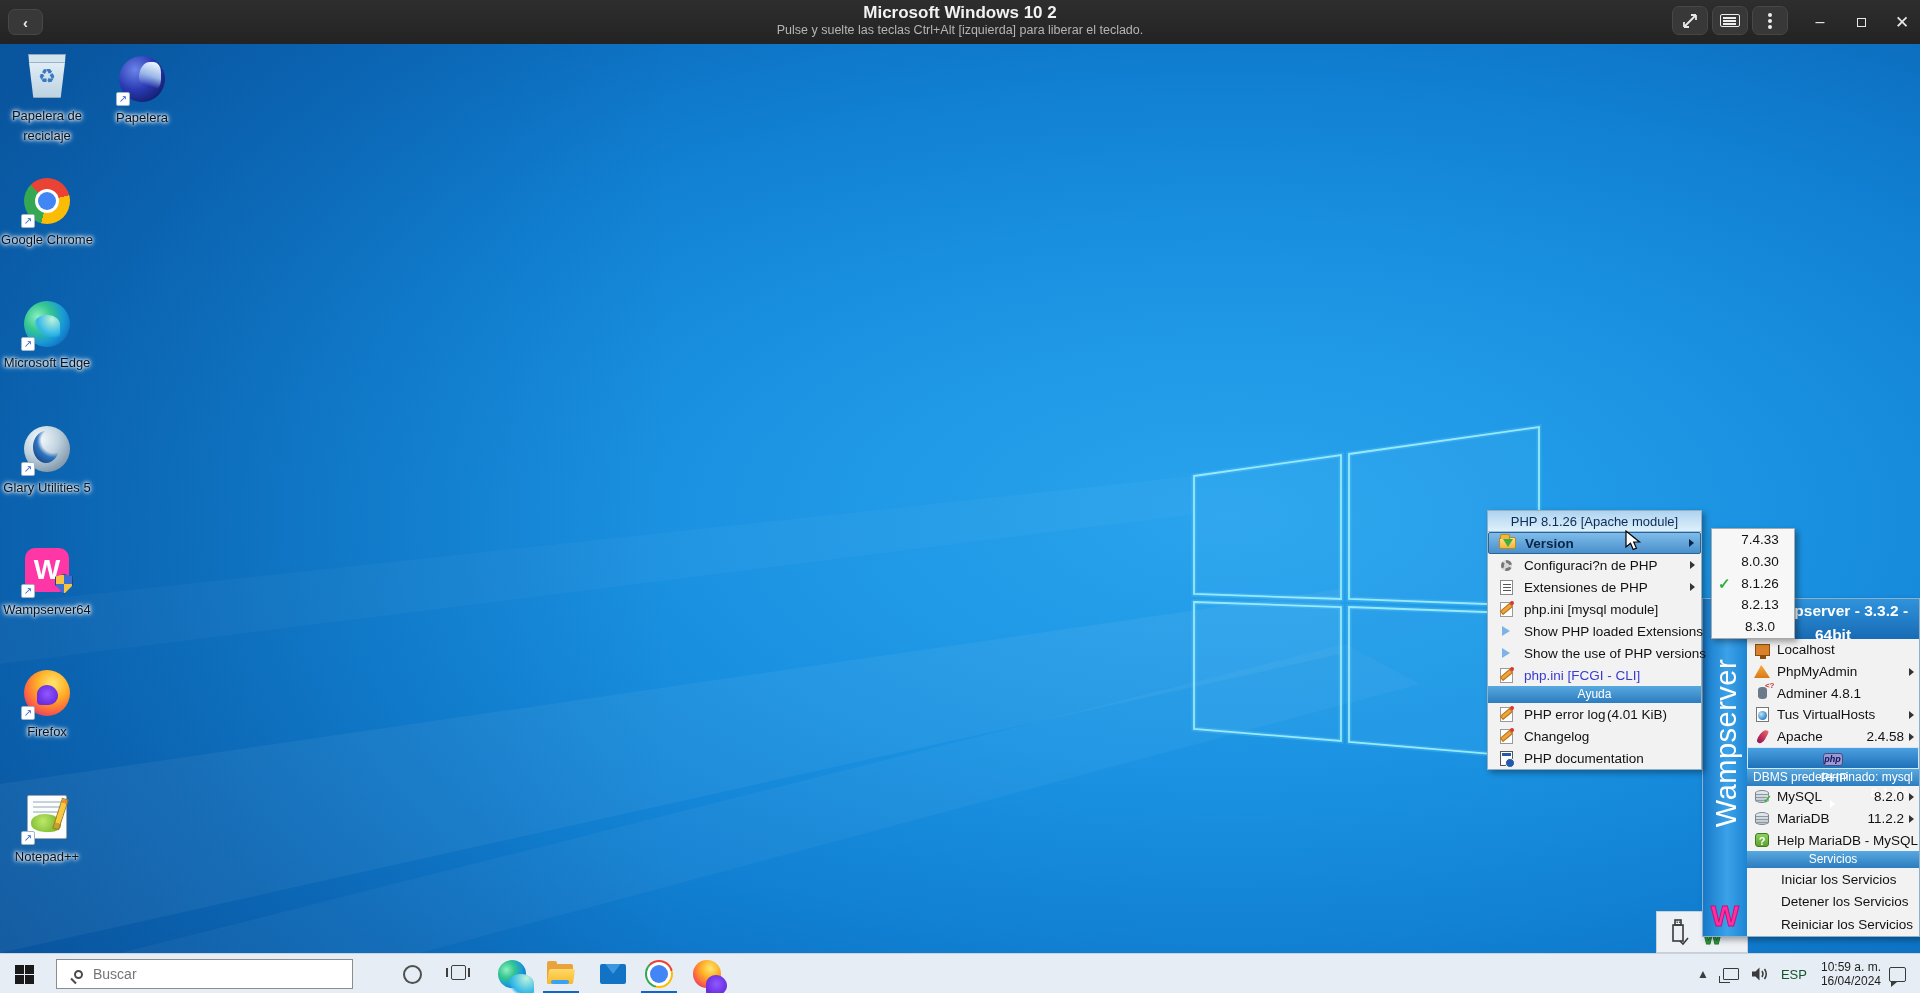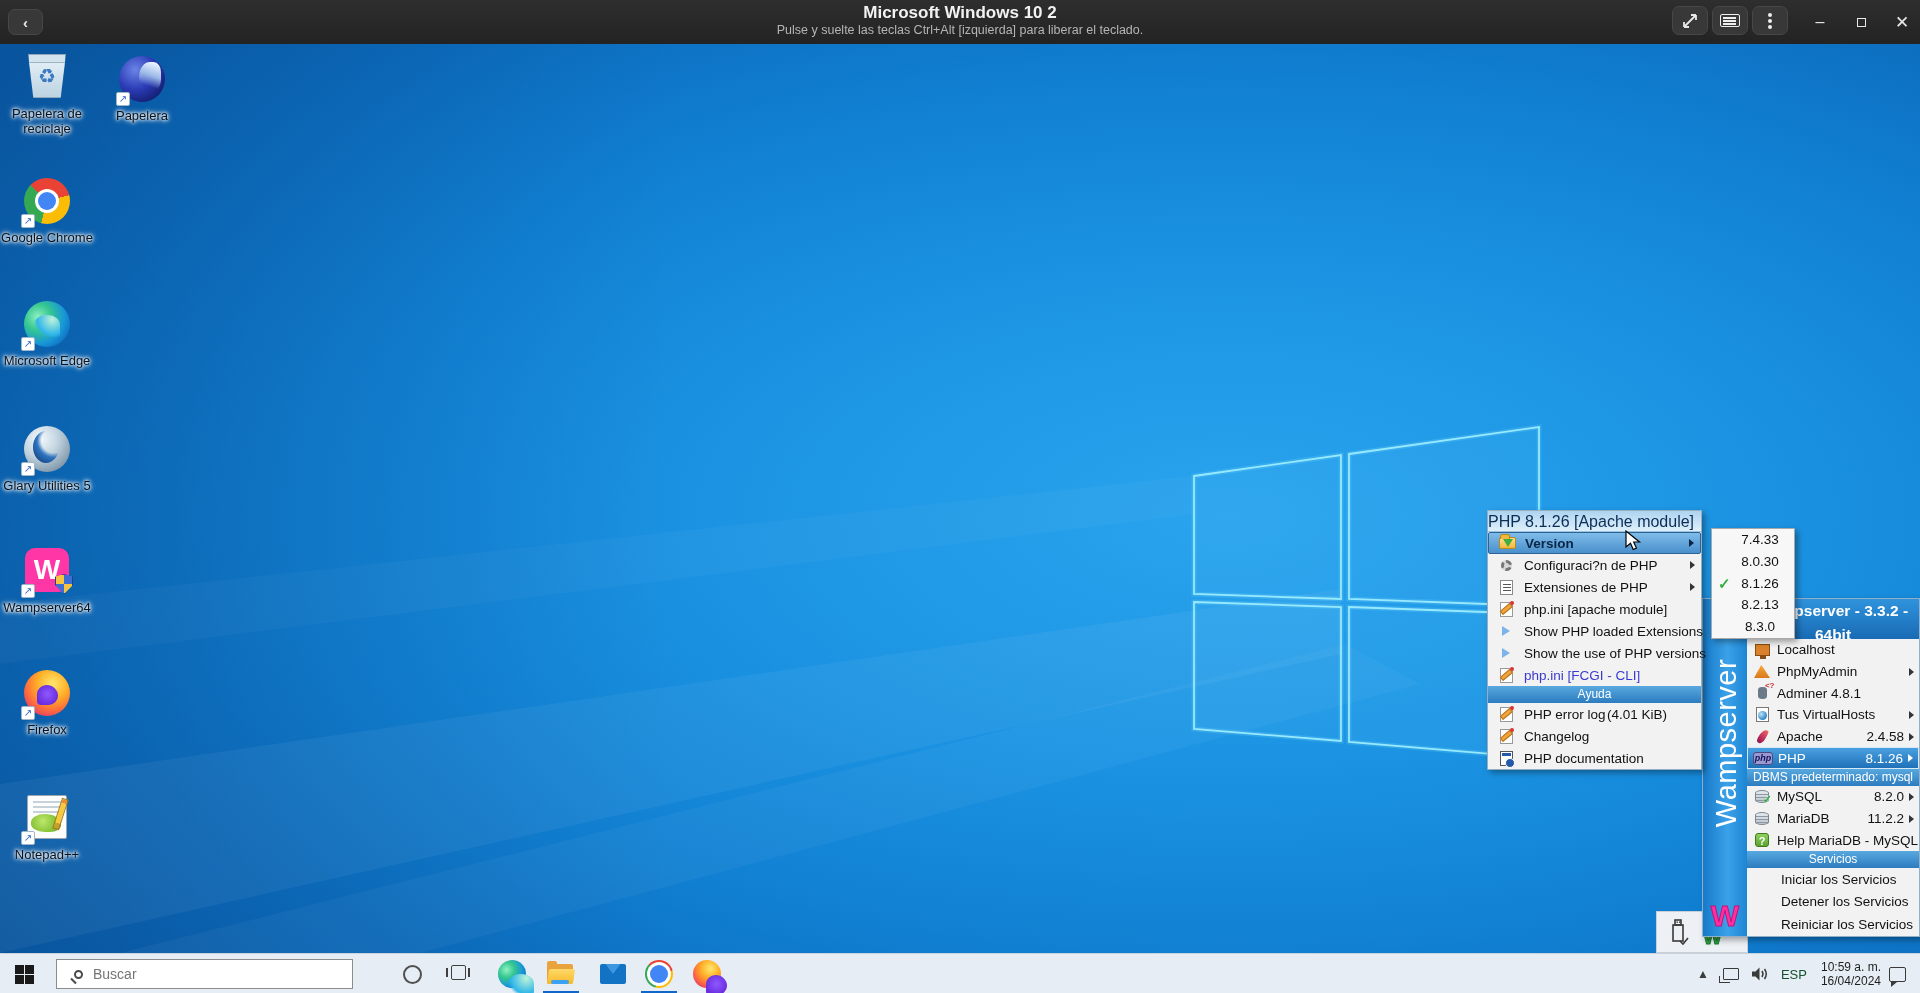--- a/index.html
+++ b/index.html
@@ -26,21 +26,21 @@
     background:#eee; box-shadow:0 3px 0 #eee, 0 6px 0 #eee; }
   .maxi { width:9px; height:9px; border:1.5px solid #e8e8e8; }
 
   
   .desktop { position:absolute; left:0; top:44px; width:1920px; height:909px; background:#1287d9; }
   .wallpaper { position:absolute; left:0; top:0; }
 
   
   .dicon { position:absolute; width:96px; text-align:center; }
   .dicon .art { position:relative; width:48px; height:48px; margin:0 auto; }
-  .dicon .lbl { margin-top:4px; font-size:13px; color:#09121c; line-height:15px;
+  .dicon .lbl { margin-top:4px; font-size:13px; color:#09121c; line-height:20px;
     text-shadow:0 0 3px #fff, 0 0 4px #fff, 0 0 6px rgba(255,255,255,.9); }
   .shortcut-badge { position:absolute; left:-2px; bottom:-2px; width:14px; height:14px;
     background:#fff; border:1px solid #9fb6c9; border-radius:2px; font-size:10px; line-height:12px;
     color:#2b62c9; text-align:center; }
   .circle-art { width:46px; height:46px; border-radius:50%; margin:1px auto; position:relative; }
 
   .bin-art { width:38px; height:44px; margin:2px auto; background:linear-gradient(180deg,#e9f3fa,#bcd3e1);
     border:1px solid #8fa8ba; clip-path:polygon(0 0,100% 0,86% 100%,14% 100%); position:relative; }
   .bin-art::before { content:""; position:absolute; left:0; top:0; right:0; height:7px;
     background:#d3e4ef; border-bottom:1px solid #9db4c5; }
@@ -96,22 +96,22 @@
   .menu-band { height:17px; line-height:17px; text-align:center; color:#fff; font-size:12px;
     background:linear-gradient(180deg,#58a9df,#2c7cc0); }
   .arrow-r { width:0; height:0; border-left:5px solid #333; border-top:4px solid transparent;
     border-bottom:4px solid transparent; margin-left:auto; }
   .hl-row { background:linear-gradient(180deg,#7fbce9,#4a90cc); border:1px solid #2c6396;
     border-radius:2px; color:#0a2545; font-weight:bold; }
   .hl-row .arrow-r { border-left-color:#0a2545; }
 
   
   .php-menu { left:1487px; top:466px; width:215px; z-index:30; }
-  .php-header { height:21px; line-height:21px; color:#0b2d55;
-    background:linear-gradient(180deg,#aed3f0,#dff0fb); border-bottom:1px solid #9cc3e0; font-size:16px; }
+  .php-header { height:21px; line-height:21px; text-align:center; color:#0b2d55;
+    background:linear-gradient(180deg,#aed3f0,#dff0fb); border-bottom:1px solid #9cc3e0; font-size:13px; }
   .blue-item { color:#3a3ad0; }
 
   
   .ic-folder { width:17px; height:12px; background:linear-gradient(180deg,#ffe08a,#f3b73c);
     border:1px solid #b98a1d; border-radius:2px; position:relative; }
   .ic-folder::before { content:""; position:absolute; left:0; top:-4px; width:8px; height:4px;
     background:#f3b73c; border:1px solid #b98a1d; border-bottom:none; border-radius:2px 2px 0 0; }
   .ic-folder::after { content:""; position:absolute; right:2px; top:1px; width:0; height:0;
     border-left:5px solid transparent; border-right:5px solid transparent; border-top:8px solid #3fae3f; }
   .ic-gear { width:11px; height:11px; border:3px dashed #777; border-radius:50%; background:#d8d8d8; }
@@ -148,21 +148,21 @@
   .wamp-header { height:40px; text-align:center; color:#fff;
     background:linear-gradient(180deg,#2f93dc,#186bb4); overflow:hidden; }
   .wamp-header .l1 { font-size:15.5px; font-weight:bold; line-height:24px; }
   .wamp-row { display:flex; align-items:center; height:21.7px; padding:0 5px 0 4px; }
   .wamp-row .mi { width:22px; flex:0 0 22px; display:flex; justify-content:center; align-items:center; }
   .wamp-row .ml { margin-left:4px; white-space:nowrap; }
   .wamp-row .ver { margin-left:auto; margin-right:5px; }
   .wamp-row .arrow-r { margin-left:0; }
   .wamp-row.noicon { padding-left:34px; }
   .php-hl { background:linear-gradient(180deg,#4aa0e0,#1f71b8); border:1px solid #d5e8f7;
-    color:#fff; }
+    color:#fff;flex-direction:column; }
   .php-hl .arrow-r { border-left-color:#fff; }
   .srv-row { height:22.5px; }
 
   .ic-monitor { width:15px; height:12px; background:#d9822b; border:1px solid #8a4d12; position:relative; }
   .ic-monitor::after { content:""; position:absolute; left:4px; bottom:-4px; width:6px; height:3px; background:#8a4d12; }
   .ic-pma { width:16px; height:13px; background:linear-gradient(180deg,#f6a83c,#d97a1a);
     clip-path:polygon(0 100%,45% 0,60% 25%,100% 100%); }
   .ic-adminer { width:9px; height:12px; background:#6b7a88; border-radius:4px/3px; position:relative; }
   .ic-adminer::after { content:"<?"; position:absolute; right:-8px; top:-6px; color:#c33; font-size:8px; font-weight:bold; }
   .ic-vhost { width:13px; height:15px; background:#fff; border:1px solid #777; position:relative; }
@@ -485,21 +485,21 @@
               <span class="pl"></span>
             </span>
           </span>
         <span class="ml">Extensiones de PHP</span>
         <span class="arrow-r"></span>
       </div>
       <div class="menu-row">
         <span class="mi">
             <span class="ic-pencilnote"></span>
           </span>
-        <span class="ml">php.ini [apache module]</span>
+        <span class="ml">php.ini [mysql module]</span>
       </div>
       <div class="menu-row">
         <span class="mi">
             <span class="ic-bluearrow"></span>
           </span>
         <span class="ml">Show PHP loaded Extensions</span>
       </div>
       <div class="menu-row">
         <span class="mi">
             <span class="ic-bluearrow"></span>

